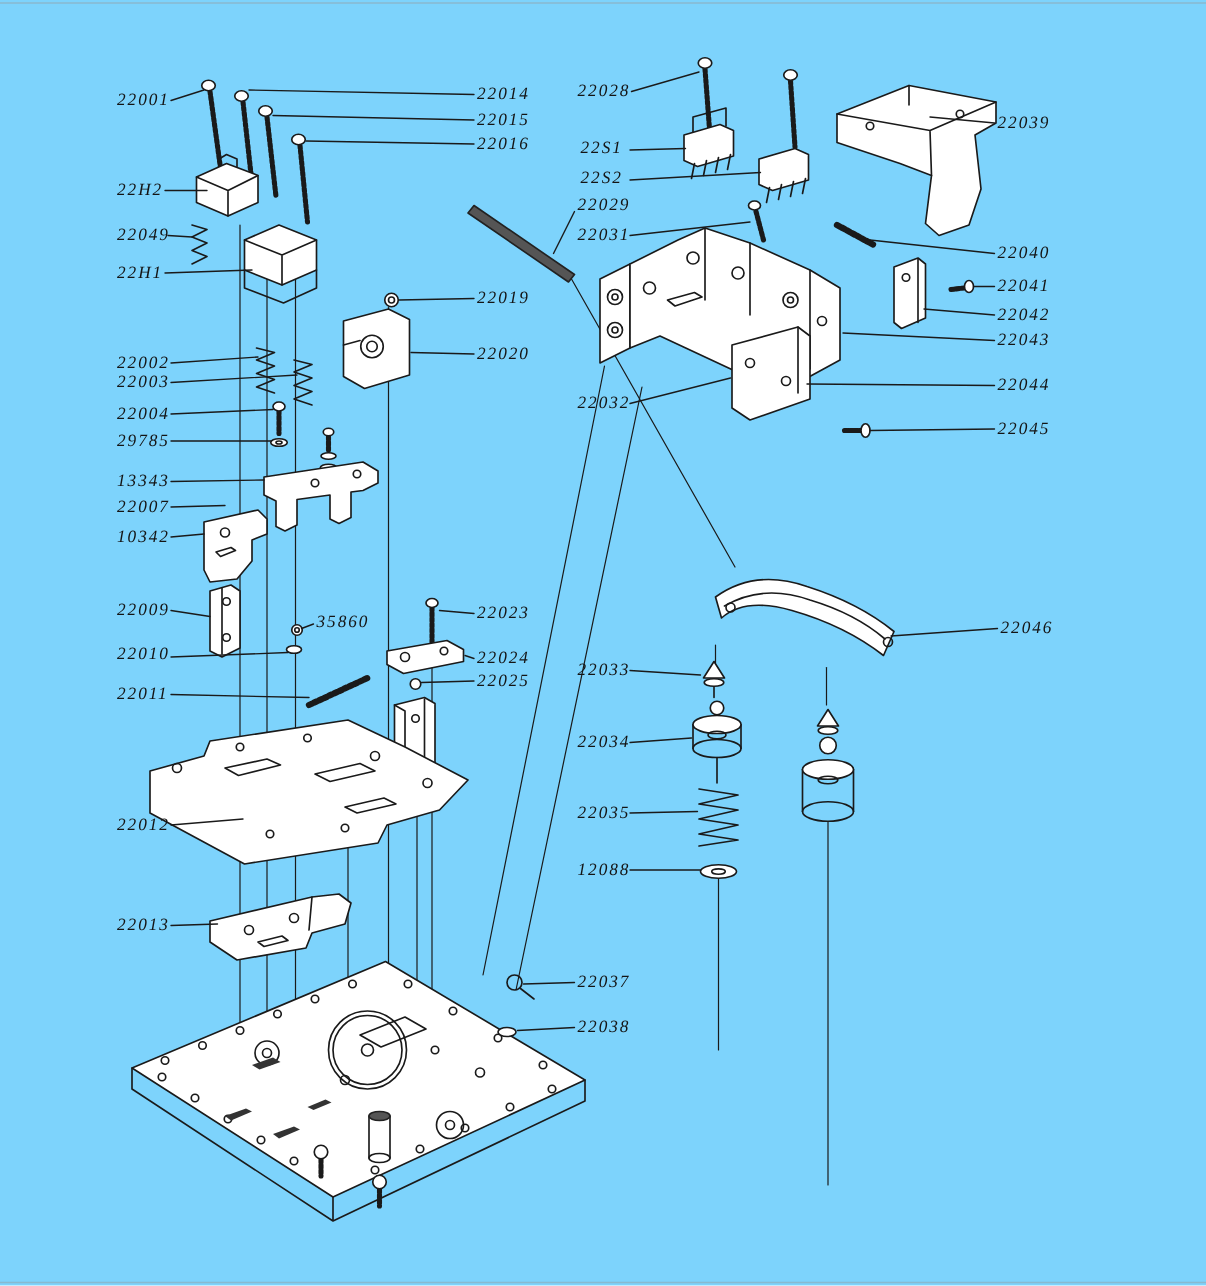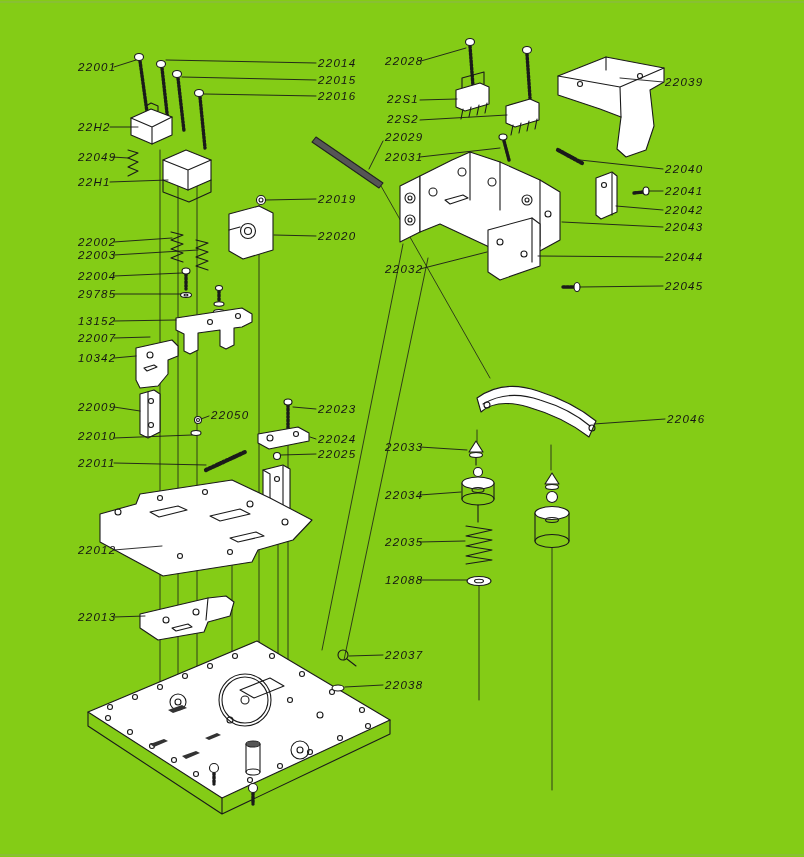--- a/index.html
+++ b/index.html
@@ -1,17 +1,17 @@
 <!DOCTYPE html>
 <html><head>
 <meta charset="utf-8">
 <style>
   html,body{margin:0;padding:0;background:#fff;}
-  .stage{position:relative;width:804px;height:857px;background:#84cc16;overflow:hidden;
-         font-family:Liberation Sans, sans-serif;}
+  .stage{position:relative;width:804px;height:857px;background:#7dd3fc;overflow:hidden;
+         font-family:Liberation Serif, serif;}
   .lbl{position:absolute;font-style:italic;font-size:11.5px;line-height:1;
        letter-spacing:1.3px;color:#141414;white-space:nowrap;}
   svg{position:absolute;left:0;top:0;}
   .g *{stroke:#1a1a1a;fill:none;stroke-width:1.1;stroke-linecap:round;stroke-linejoin:round;}
   .g .part{fill:#ffffff;}
   .g .dark{fill:#555;stroke:#222;}
   .g .ink{fill:#333;stroke:none;}
   .g .axis{stroke-width:.8;}
   .g .shaft{stroke-width:3.4;stroke-dasharray:2 1.6;}
   .g .coil{stroke-width:4.2;stroke-dasharray:2 1.7;}
@@ -396,34 +396,34 @@
 </svg>
 
 <div class="lbl" style="left:78px;top:62px">22001</div>
 <div class="lbl" style="left:78px;top:122px">22H2</div>
 <div class="lbl" style="left:78px;top:152px">22049</div>
 <div class="lbl" style="left:78px;top:177px">22H1</div>
 <div class="lbl" style="left:78px;top:237px">22002</div>
 <div class="lbl" style="left:78px;top:250px">22003</div>
 <div class="lbl" style="left:78px;top:271px">22004</div>
 <div class="lbl" style="left:78px;top:289px">29785</div>
-<div class="lbl" style="left:78px;top:316px">13152</div>
+<div class="lbl" style="left:78px;top:316px">13343</div>
 <div class="lbl" style="left:78px;top:333px">22007</div>
 <div class="lbl" style="left:78px;top:353px">10342</div>
 <div class="lbl" style="left:78px;top:402px">22009</div>
 <div class="lbl" style="left:78px;top:431px">22010</div>
 <div class="lbl" style="left:78px;top:458px">22011</div>
 <div class="lbl" style="left:78px;top:545px">22012</div>
 <div class="lbl" style="left:78px;top:612px">22013</div>
 <div class="lbl" style="left:318px;top:58px">22014</div>
 <div class="lbl" style="left:318px;top:75px">22015</div>
 <div class="lbl" style="left:318px;top:91px">22016</div>
 <div class="lbl" style="left:318px;top:194px">22019</div>
 <div class="lbl" style="left:318px;top:231px">22020</div>
-<div class="lbl" style="left:211px;top:410px">22050</div>
+<div class="lbl" style="left:211px;top:410px">35860</div>
 <div class="lbl" style="left:318px;top:404px">22023</div>
 <div class="lbl" style="left:318px;top:434px">22024</div>
 <div class="lbl" style="left:318px;top:449px">22025</div>
 <div class="lbl" style="left:385px;top:56px">22028</div>
 <div class="lbl" style="left:387px;top:94px">22S1</div>
 <div class="lbl" style="left:387px;top:114px">22S2</div>
 <div class="lbl" style="left:385px;top:132px">22029</div>
 <div class="lbl" style="left:385px;top:152px">22031</div>
 <div class="lbl" style="left:385px;top:264px">22032</div>
 <div class="lbl" style="left:385px;top:442px">22033</div>

